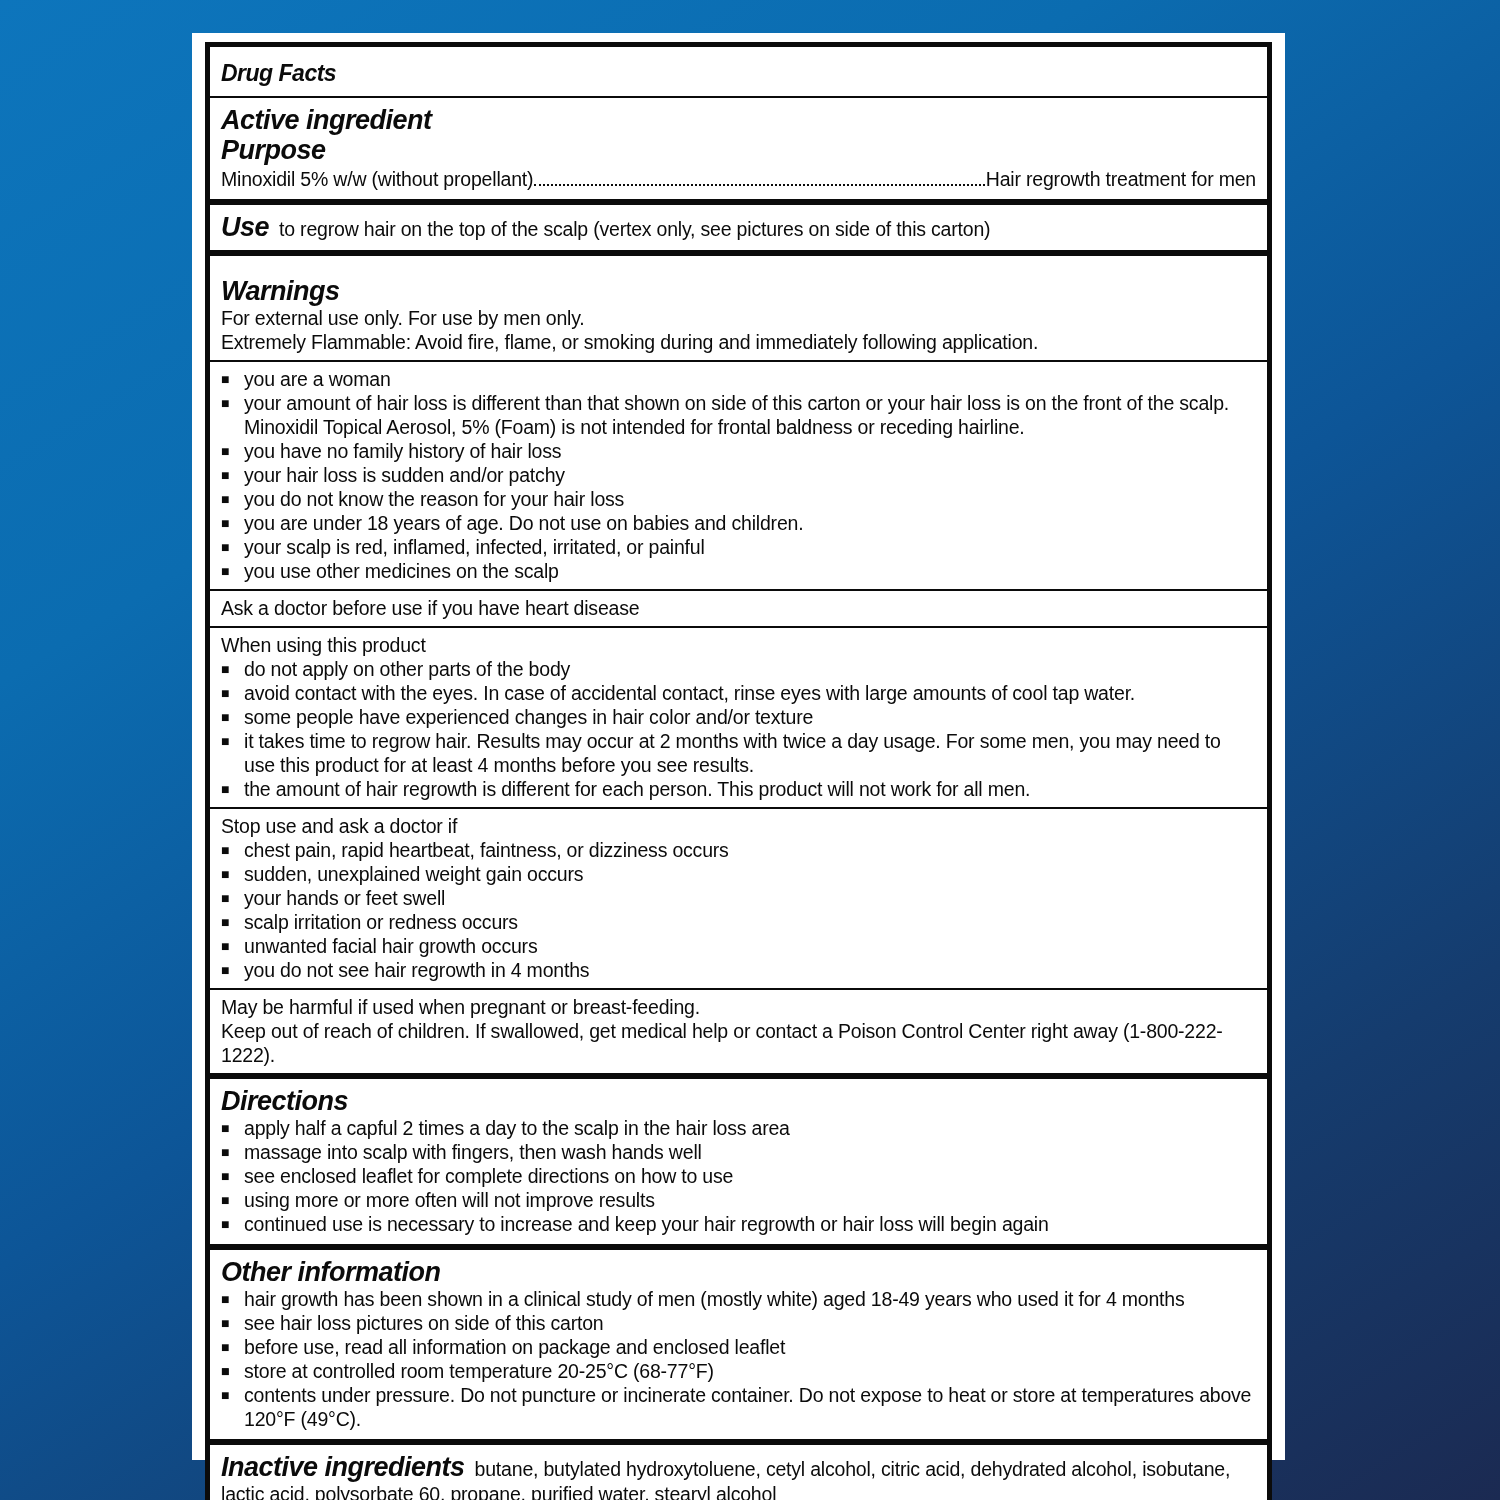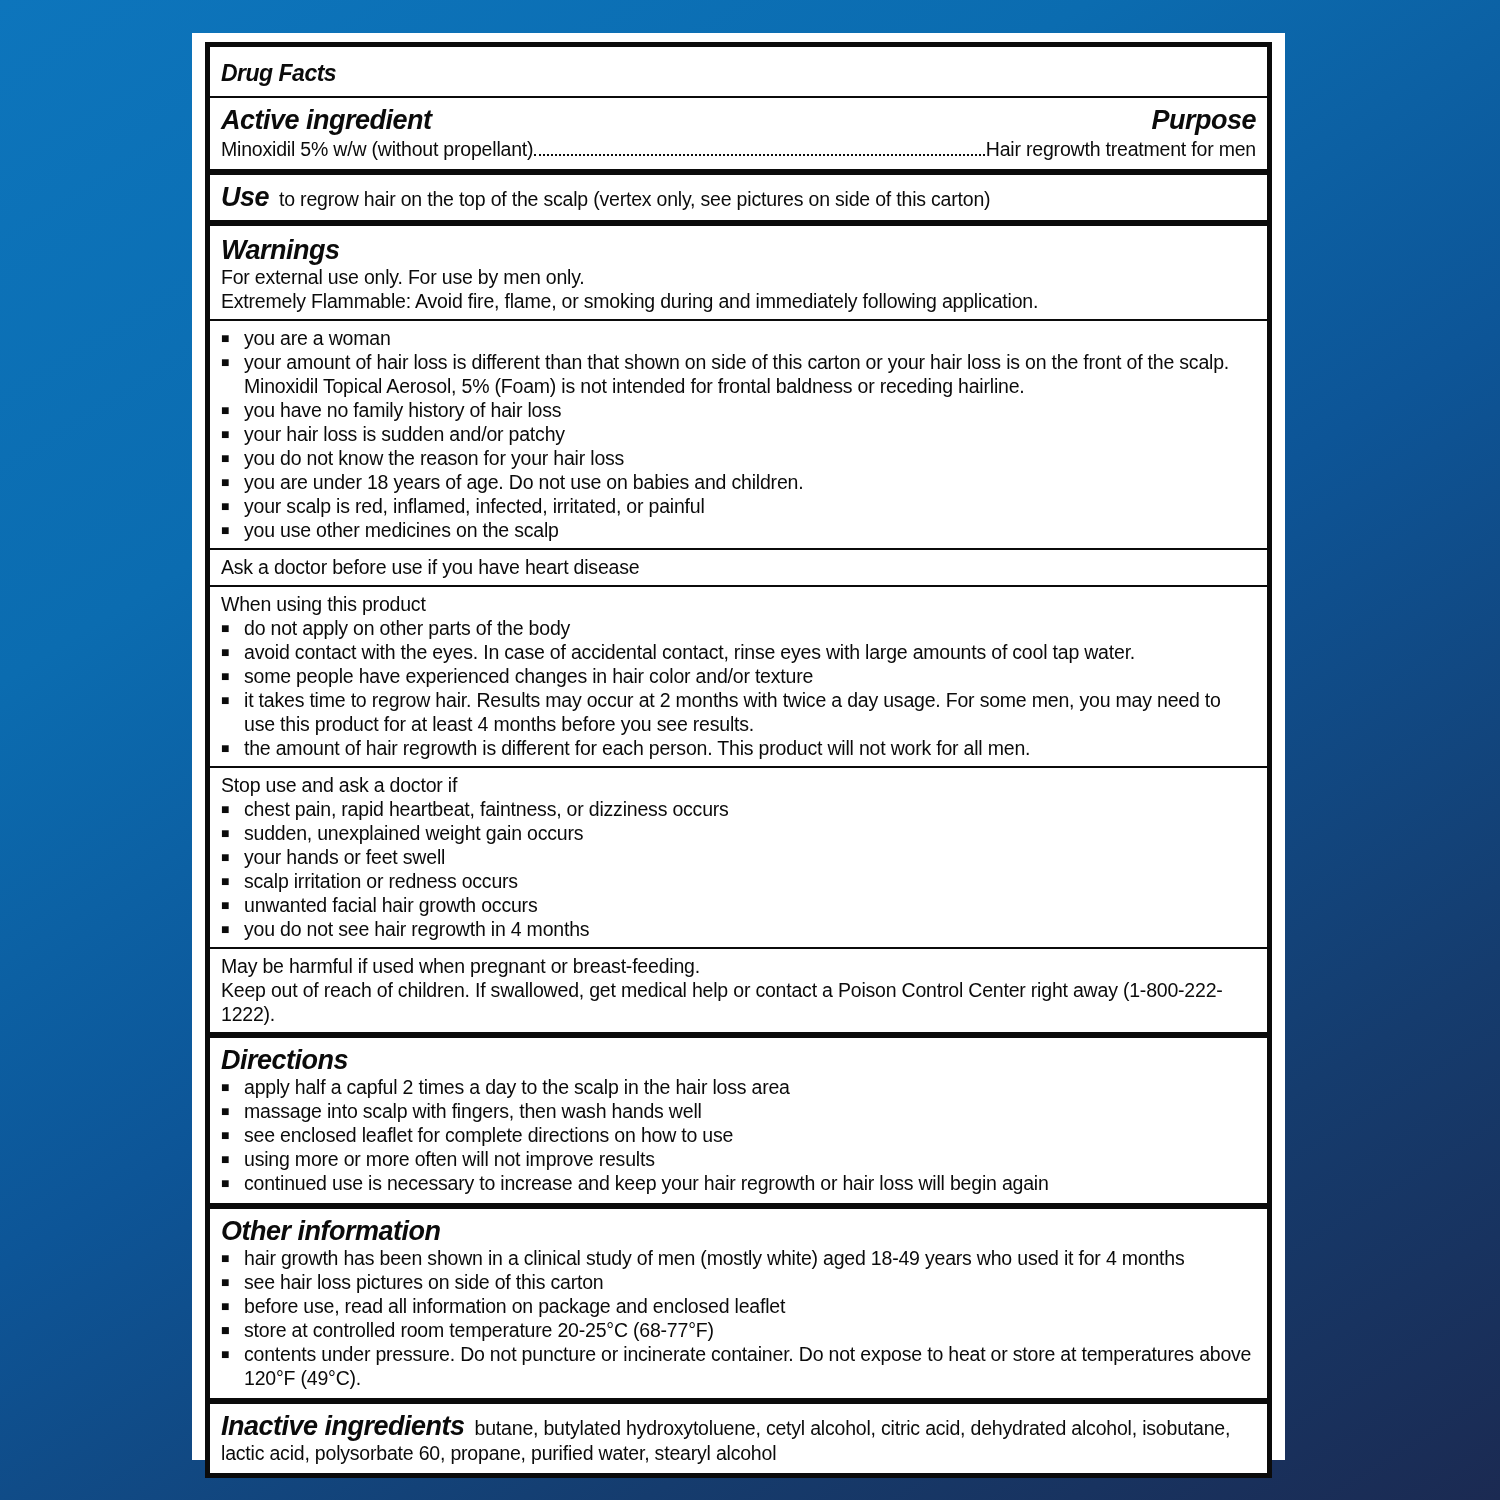--- a/index.html
+++ b/index.html
@@ -33,33 +33,33 @@
     font-size: 27px; font-weight: bold; font-style: italic;
     letter-spacing: -0.5px; line-height: 30px;
   }
   .h-inline { display: inline; margin-right: 10px; vertical-align: baseline; margin-top: 8px; }
 
   .body-txt, li, .sub { font-size: 19.5px; line-height: 24px; letter-spacing: -0.2px; }
   .b { font-weight: normal; }
 
   .title-sec { padding: 9px 11px 6px 11px; }
 
-  .ai-heads { display: flex; justify-content: space-between; align-items: flex-start; }
+  .ai-heads { display: flex; justify-content: space-between; align-items: flex-start; flex-direction: column; }
   .leader-row { display: flex; align-items: baseline; margin-top: 2px; }
   .leader-fill { flex: 1 1 auto; border-bottom: 2px dotted #0b0b0b; margin: 0 1px 4px 1px; min-width: 20px; }
   .no-wrap { white-space: nowrap; }
 
   ul.sq-list { list-style: none; margin: 0; padding: 0; }
   ul.sq-list li { position: relative; padding-left: 23px; }
   .sq { position: absolute; left: 0; top: 0; font-size: 14px; font-style: normal; }
 
   .warn-sub { padding: 5px 11px 6px 11px; }
   .warn-sub + .warn-sub { border-top: 2px solid #0b0b0b; }
   .warnings-wrap { padding: 0; }
-  .warnings-wrap .first { padding-top: 9px; border-radius: 19px; }
+  .warnings-wrap .first { padding-top: 20px; border-radius: 19px; }
 
   .use-line { display: inline; }
 </style>
 </head>
 <body>
 
 <div class="card">
   <div class="df-box">
 
     <div class="sec title-sec thin-bottom">

